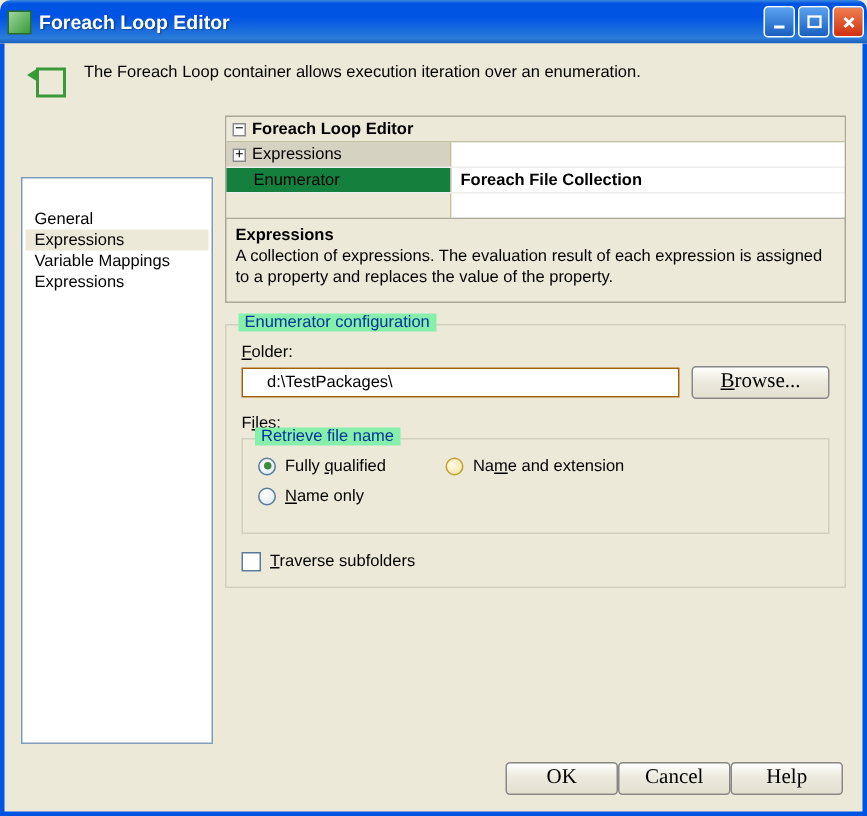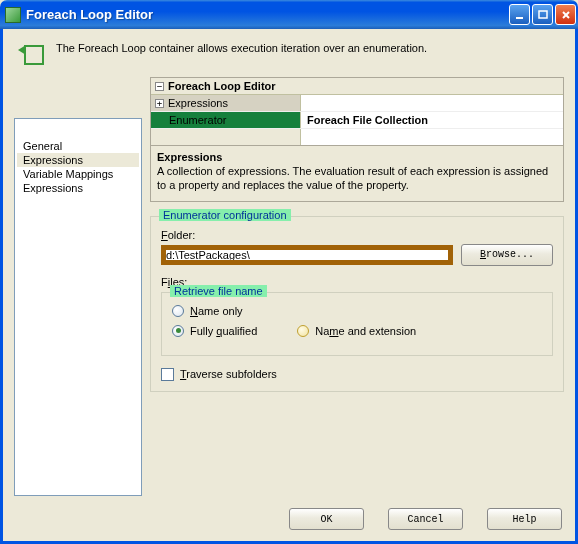--- a/index.html
+++ b/index.html
@@ -135,32 +135,32 @@
   position:absolute; top:-8px; left:8px;
   background:#86efac;
   padding:0 4px;
   color:#003399;
 }
 .inner-group .legend { color:#003399; }
 label.flabel { display:block; margin-bottom:3px; }
 .textrow { display:flex; gap:8px; align-items:center; margin-bottom:10px;}
 input.txt {
   flex:1;
-  border:5px solid #a16207;
+  border:1px solid #a16207;
   background:#fff;
   font-family:inherit; font-size:11px;
-  padding:2px 0;
+  padding:2px 16px;
   height:20px;
 }
 .btn {
   background: linear-gradient(to bottom,#fff,#eceade 45%,#e3e0cf);
   border:1px solid #888;
   border-radius:3px;
   padding:2px 0;
-  font-family:Liberation Mono, monospace; font-size:10px;
+  font-family:Liberation Serif, serif; font-size:14px;
   min-width:75px;
   height:22px;
   text-align:center;
   cursor:default;
 }
 .btn.browse { min-width:92px; }
 .radio-row { display:flex; gap:40px; margin-bottom:8px; }
 .radio-item, .check-item { display:flex; align-items:center; gap:6px; }
 .radio {
   width:12px;height:12px;border-radius:50%;
@@ -171,21 +171,21 @@
 .radio.checked::after {
   content:""; width:5px;height:5px;border-radius:50%;
   background:#3a8a3a;
 }
 .radio.gold { border-color:#c0a030; background:radial-gradient(circle at 35% 35%, #fffbe5, #f2e3a0);}
 .checkbox {
   width:13px;height:13px;border:1px solid #5a7a9a;background:#fff;
 }
 .u { text-decoration: underline; }
 .footer {
-  display:flex; justify-content:flex-end; gap:24px;
+  display:flex; justify-content:flex-end; gap:0;
   padding:12px 2px 0 0;
   align-items:flex-end;
 }
 </style>
 </head>
 <body>
 
 <div class="titlebar">
   <span class="app-icon"></span>
   <span class="title">Foreach Loop Editor</span>
@@ -260,36 +260,36 @@
         <label class="flabel"><span class="u">F</span>older:</label>
         <div class="textrow">
           <input class="txt" type="text" value="d:\TestPackages\" style="">
           <button class="btn browse"><span class="u">B</span>rowse...</button>
         </div>
 
         <label class="flabel">F<span class="u">i</span>les:</label>
 
         <div class="groupbox inner-group" style="margin-top:4px;">
           <span class="legend">Retrieve file name</span>
-          <div class="radio-row">
-            <div class="radio-item">
-              <span class="radio"></span>
-              <span><span class="u">N</span>ame only</span>
-            </div>
-          </div>
           <div class="radio-row">
             <div class="radio-item">
               <span class="radio checked"></span>
               <span>Fully <span class="u">q</span>ualified</span>
             </div>
             <div class="radio-item">
               <span class="radio gold"></span>
               <span>Na<span class="u">m</span>e and extension</span>
             </div>
           </div>
+          <div class="radio-row">
+            <div class="radio-item">
+              <span class="radio"></span>
+              <span><span class="u">N</span>ame only</span>
+            </div>
+          </div>
         </div>
 
         <div class="check-item" style="margin-top:12px;">
           <span class="checkbox"></span>
           <span><span class="u">T</span>raverse subfolders</span>
         </div>
       </div>
     </div>
   </div>
 

